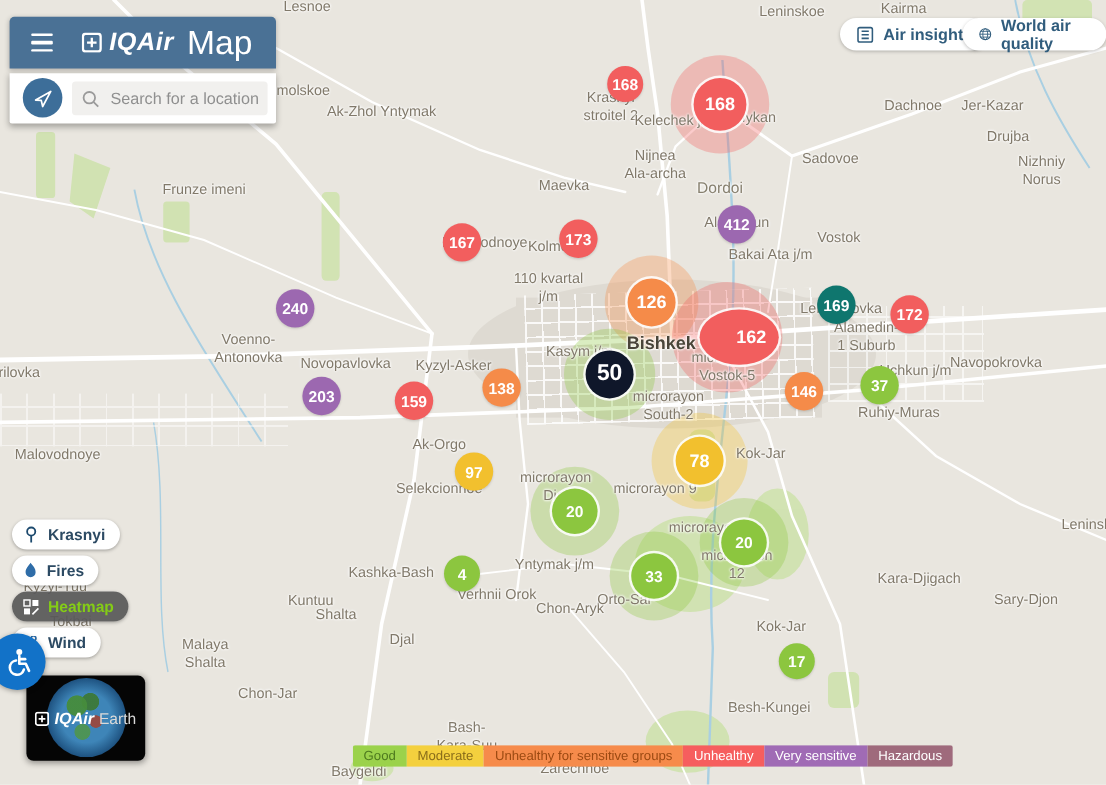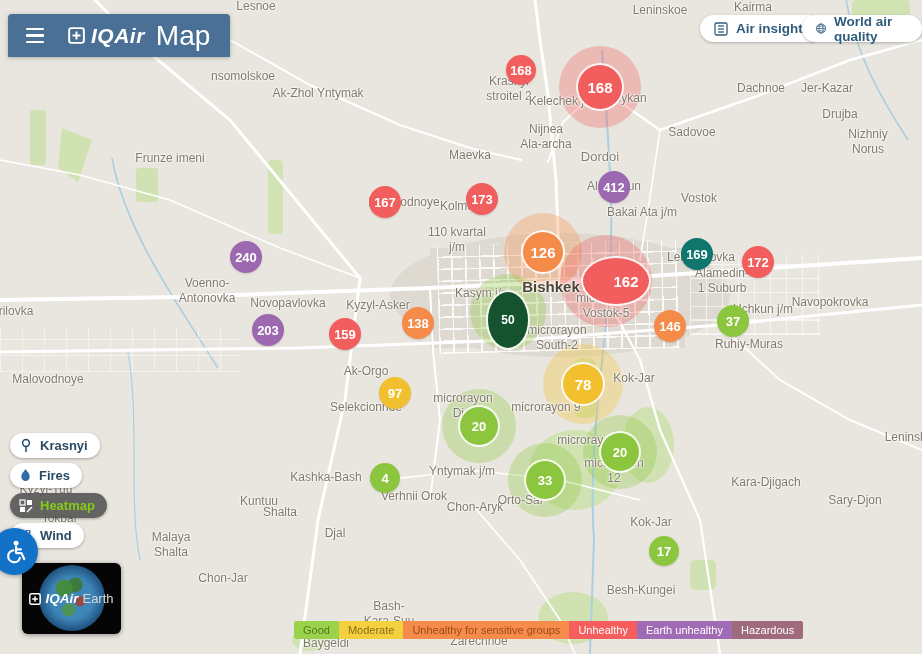--- a/index.html
+++ b/index.html
@@ -196,40 +196,40 @@
       <div class="map-label" style="left: 520px; top: 500px;">Orto-Sai</div>
       <div class="map-label" style="left: 223px; top: 578px;">Chon-Jar</div>
       <div class="map-label" style="left: 651px; top: 522px;">Kok-Jar</div>
       <div class="map-label" style="left: 641px; top: 590px;">Besh-Kungei</div>
       <div class="map-label" style="left: 766px; top: 482px;">Kara-Djigach</div>
       <div class="map-label" style="left: 855px; top: 500px;">Sary-Djon</div>
       <div class="map-label" style="left: 910px; top: 437px;">Leninskie</div>
       <div class="map-label" style="left: 389px; top: 614px;">Bash-
 Kara-Suu</div>
       <div class="map-label" style="left: 479px; top: 641px;">Zarechnoe</div>
-      <div class="map-label" style="left: 299px; top: 643px; margin-left: 27px;">Baygeldi</div>
+      <div class="map-label" style="left: 299px; top: 643px;">Baygeldi</div>
       <div class="map-label" style="left: 46px; top: 489px;">Kyzyl-Tuu</div>
       <div class="marker" style="left: 506px; top: 55px; width: 30px; height: 30px; background: rgb(242, 94, 94); font-size: 13px;">168</div>
       <div class="halo" style="left: 559px; top: 46px; width: 82px; height: 82px; background: rgb(242, 94, 94);"></div>
       <div class="marker ringed" style="left: 578px; top: 65px; width: 44px; height: 44px; background: rgb(242, 94, 94); font-size: 15px;">168</div>
       <div class="marker" style="left: 598px; top: 171px; width: 32px; height: 32px; background: rgb(156, 104, 176); font-size: 13px;">412</div>
       <div class="marker" style="left: 369px; top: 186px; width: 32px; height: 32px; background: rgb(242, 94, 94); font-size: 13px;">167</div>
       <div class="marker" style="left: 466px; top: 183px; width: 32px; height: 32px; background: rgb(242, 94, 94); font-size: 13px;">173</div>
       <div class="halo" style="left: 504px; top: 213px; width: 78px; height: 78px; background: rgb(245, 139, 73);"></div>
       <div class="marker ringed" style="left: 523px; top: 232px; width: 40px; height: 40px; background: rgb(245, 139, 73); font-size: 15px;">126</div>
       <div class="halo" style="left: 560px; top: 235px; width: 92px; height: 92px; background: rgb(242, 94, 94);"></div>
       <div class="marker ringed" style="left: 583px; top: 258px; width: 46px; height: 46px; background: rgb(242, 94, 94); font-size: 15px; padding-left: 20px;">162</div>
       <div class="marker" style="left: 681px; top: 238px; width: 32px; height: 32px; background: #0f766e; font-size: 13px;">169</div>
       <div class="marker" style="left: 742px; top: 246px; width: 32px; height: 32px; background: rgb(242, 94, 94); font-size: 13px;">172</div>
       <div class="marker" style="left: 230px; top: 241px; width: 32px; height: 32px; background: rgb(156, 104, 176); font-size: 13px;">240</div>
       <div class="marker" style="left: 252px; top: 314px; width: 32px; height: 32px; background: rgb(156, 104, 176); font-size: 13px;">203</div>
       <div class="marker" style="left: 329px; top: 318px; width: 32px; height: 32px; background: rgb(242, 94, 94); font-size: 13px;">159</div>
       <div class="marker" style="left: 402px; top: 307px; width: 32px; height: 32px; background: rgb(245, 139, 73); font-size: 13px;">138</div>
       <div class="halo" style="left: 470px; top: 274px; width: 76px; height: 76px; background: rgb(140, 198, 63);"></div>
-      <div class="marker ringed" style="left: 488px; top: 292px; width: 40px; height: 56px; background: #14532d; font-size: 12px;">50</div>
+      <div class="marker ringed" style="left: 488px; top: 292px; width: 40px; height: 40px; background: #0f172a; font-size: 19px;">50</div>
       <div class="marker" style="left: 654px; top: 310px; width: 32px; height: 32px; background: rgb(245, 139, 73); font-size: 13px;">146</div>
       <div class="marker" style="left: 717px; top: 305px; width: 32px; height: 32px; background: rgb(140, 198, 63); font-size: 13px;">37</div>
       <div class="marker" style="left: 379px; top: 377px; width: 32px; height: 32px; background: rgb(242, 192, 46); font-size: 13px;">97</div>
       <div class="halo" style="left: 543px; top: 344px; width: 80px; height: 80px; background: rgb(242, 192, 46);"></div>
       <div class="marker ringed" style="left: 563px; top: 364px; width: 40px; height: 40px; background: rgb(242, 192, 46); font-size: 15px;">78</div>
       <div class="halo" style="left: 442px; top: 389px; width: 74px; height: 74px; background: rgb(140, 198, 63);"></div>
       <div class="marker ringed" style="left: 460px; top: 407px; width: 38px; height: 38px; background: rgb(140, 198, 63); font-size: 13px;">20</div>
       <div class="halo" style="left: 583px; top: 415px; width: 74px; height: 74px; background: rgb(140, 198, 63);"></div>
       <div class="marker ringed" style="left: 601px; top: 433px; width: 38px; height: 38px; background: rgb(140, 198, 63); font-size: 13px;">20</div>
       <div class="marker" style="left: 370px; top: 463px; width: 30px; height: 30px; background: rgb(140, 198, 63); font-size: 13px;">4</div>
@@ -249,20 +249,34 @@
         <svg width="17" height="17" viewBox="0 0 15 15">
             <rect x="1" y="1" width="13" height="13" rx="2" fill="none" stroke="#fff" stroke-width="1.7"></rect>
             <path d="M7.5,4 V11 M4,7.5 H11" stroke="#fff" stroke-width="1.7"></path>
           </svg>
       </span>
       <span class="iq">IQAir</span>
       <span class="suffix">Map</span>
     </div>
   </div>
 
+  <div class="searchbar">
+    <div class="locbtn">
+      <svg width="18" height="18" viewBox="0 0 20 20">
+          <path d="M3,11.5 L17,3.5 L9.5,17.5 L8.2,11.8 Z" fill="none" stroke="#fff" stroke-width="1.6" stroke-linejoin="round"></path>
+        </svg>
+    </div>
+    <div class="searchfield">
+      <svg width="17" height="17" viewBox="0 0 16 16" style="margin-left:7px;">
+          <circle cx="7" cy="7" r="4.5" fill="none" stroke="#9a9a9a" stroke-width="1.4"></circle>
+          <line x1="10.4" y1="10.4" x2="14" y2="14" stroke="#9a9a9a" stroke-width="1.4"></line>
+        </svg>
+      <span class="ph">Search for a location</span>
+    </div>
+  </div>
 
   <div class="pill" style="left:700px;top:15px;">
     <svg width="16" height="16" viewBox="0 0 16 16">
         <rect x="2" y="2" width="12" height="12" rx="1.5" fill="none" stroke="#315d7d" stroke-width="1.3"></rect>
         <line x1="5" y1="5" x2="11" y2="5" stroke="#315d7d" stroke-width="1.3"></line>
         <line x1="5" y1="8" x2="11" y2="8" stroke="#315d7d" stroke-width="1.3"></line>
         <line x1="5" y1="11" x2="11" y2="11" stroke="#315d7d" stroke-width="1.3"></line>
       </svg>
     <span>Air insights</span>
   </div>
@@ -326,17 +340,17 @@
       <span class="iq">IQAir</span>
       <span class="suffix">Earth</span>
     </div>
   </div>
 
   <div class="legend" id="legend">
       <span style="background: rgb(155, 210, 75); color: rgb(78, 122, 31);">Good</span>
       <span style="background: rgb(244, 208, 62); color: rgb(138, 109, 26);">Moderate</span>
       <span style="background: rgb(246, 139, 75); color: rgb(156, 74, 18);">Unhealthy for sensitive groups</span>
       <span style="background: rgb(246, 94, 94); color: rgb(255, 255, 255);">Unhealthy</span>
-      <span style="background: rgb(160, 107, 181); color: rgb(255, 255, 255);">Earth unhealthy</span>
+      <span style="background: rgb(160, 107, 181); color: rgb(255, 255, 255);">Very sensitive</span>
       <span style="background: rgb(159, 106, 124); color: rgb(255, 255, 255);">Hazardous</span>
     </div>
 
 </div>
 
 </body></html>

